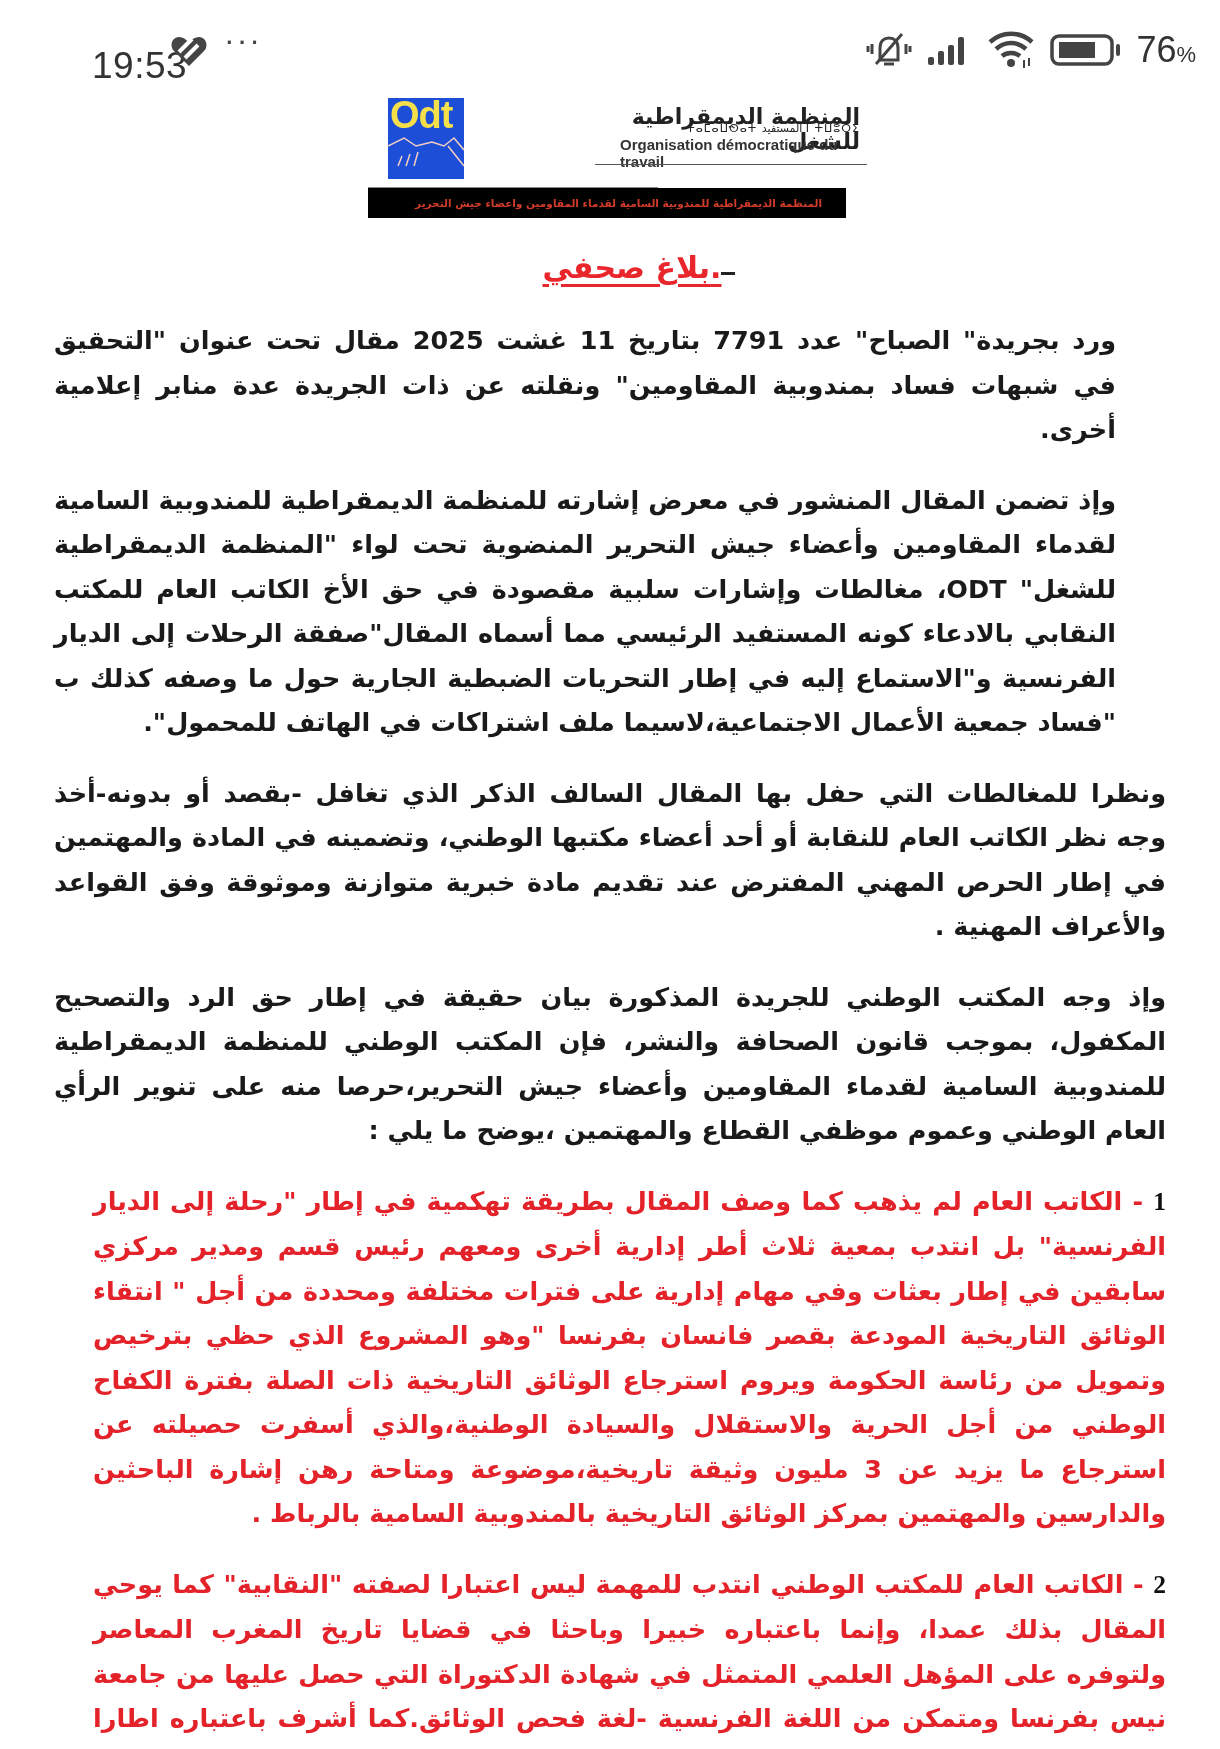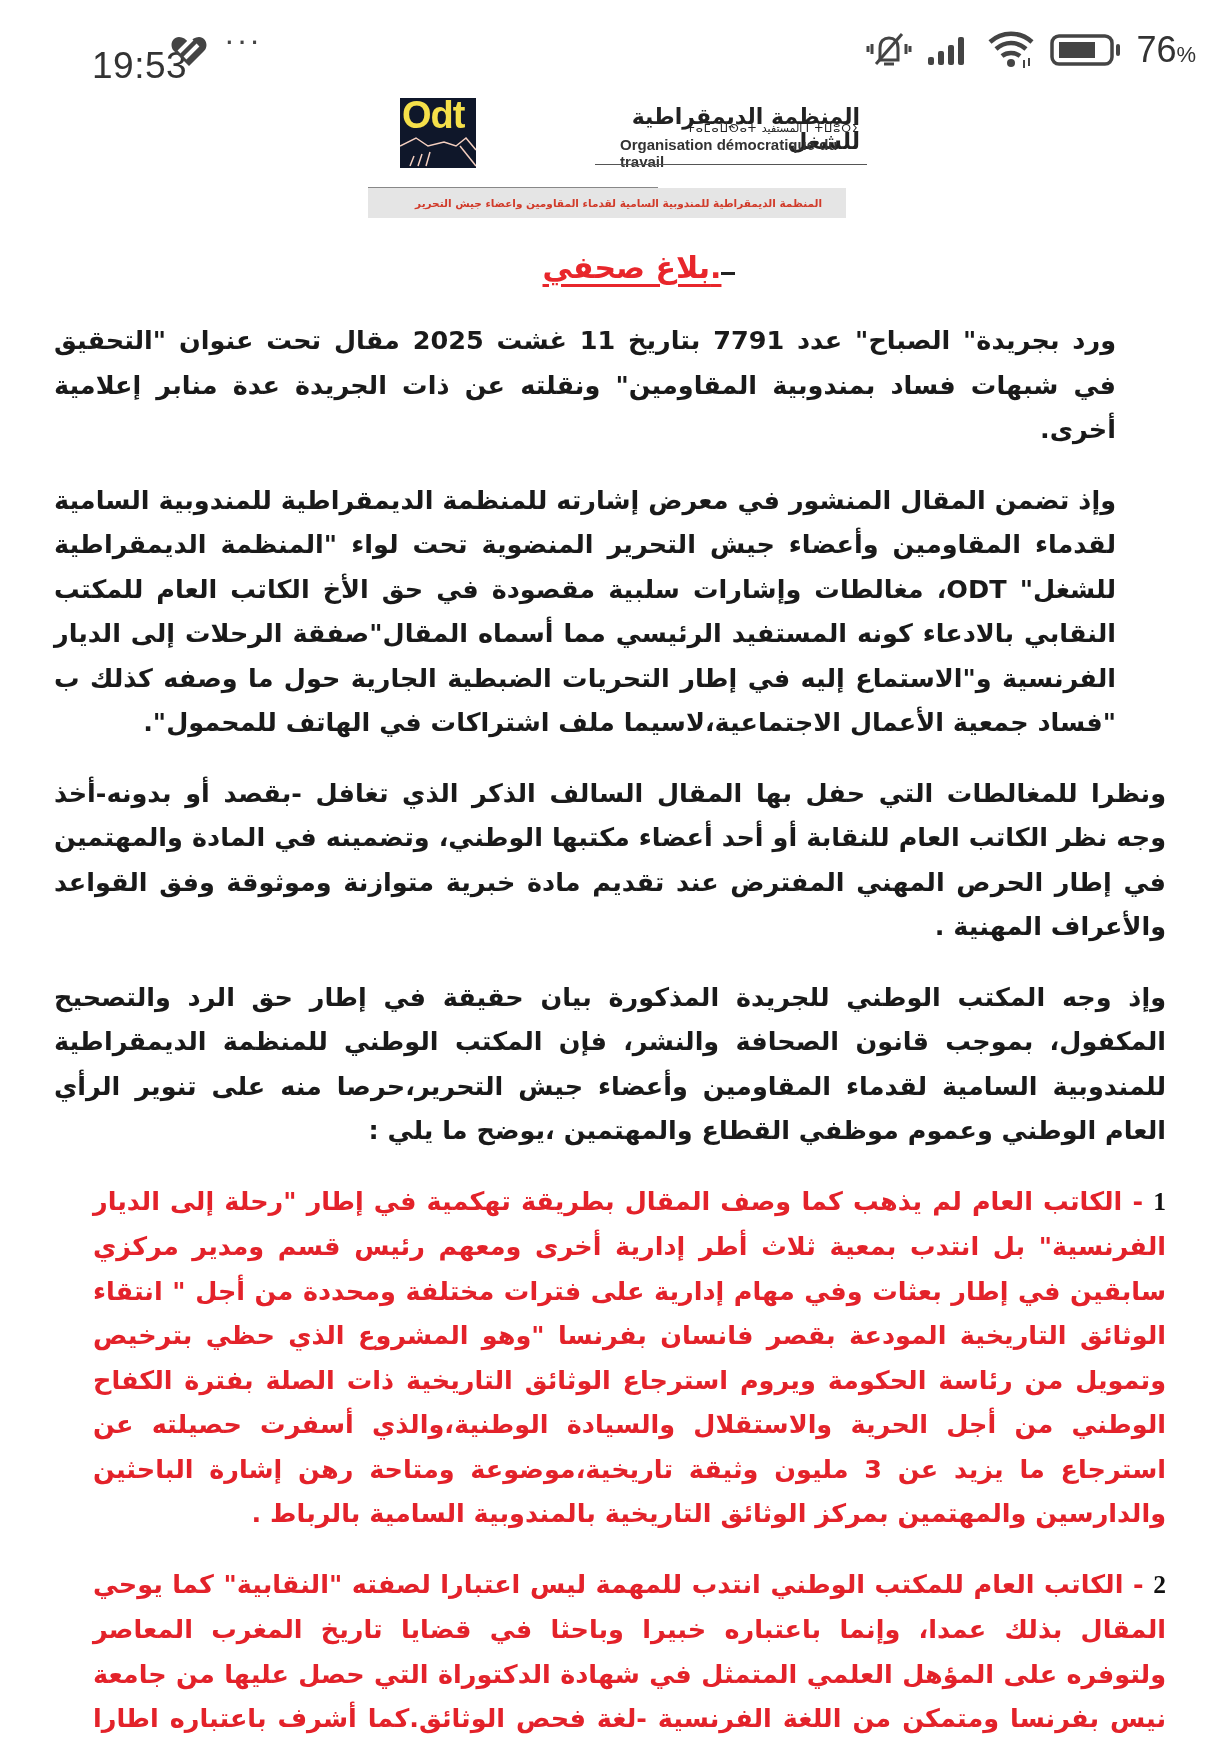--- a/index.html
+++ b/index.html
@@ -6,28 +6,28 @@
   body { width:1220px; height:1749px; position:relative; overflow:hidden; font-family:"DejaVu Sans", sans-serif; }
   .statusbar { position:absolute; top:0; left:0; width:1220px; height:100px; }
   .sb-time { position:absolute; left:48px; top:45px; font-family:"Liberation Sans", sans-serif; font-size:37px; color:#333; letter-spacing:0.5px;margin-left:44px; }
   .sb-heart { position:absolute; left:170px; top:34px; width:38px; height:34px; }
   .sb-dots { position:absolute; left:224px; top:22px; font-size:32px; color:#444; letter-spacing:2px; font-family:"Liberation Sans", sans-serif; }
   .sb-right { position:absolute; right:24px; top:30px; height:40px; display:flex; align-items:center; gap:14px; }
   .sb-pct { font-family:"Liberation Sans", sans-serif; font-size:36px; color:#333; }
   .sb-pct small { font-size:22px; }
 
   .letterhead { position:absolute; top:88px; left:0; width:1220px; height:150px; }
-  .logo { position:absolute; left:400px; top:10px; width:76px; height:70px; background:#0f172a; overflow:hidden; }
+  .logo { position:absolute; left:388px; top:10px; width:76px; height:81px; background:#1d4ed8; overflow:hidden; }
   .logo-text { position:absolute; left:2px; top:-4px; font-family:"Liberation Sans", sans-serif; font-weight:bold; font-size:38px; color:#f5e04a; letter-spacing:-1px; }
   .logo svg { position:absolute; left:0; top:34px; }
   .org-ar { position:absolute; left:620px; top:16px; width:240px; text-align:right; direction:rtl; font-family:"DejaVu Sans", sans-serif; font-weight:bold; font-size:22px; color:#222; }
   .org-tif { position:absolute; left:620px; top:34px; width:240px; text-align:right; font-family:"DejaVu Sans", sans-serif; font-size:11px; color:#222; letter-spacing:1px; }
   .org-fr { position:absolute; left:620px; top:48px; width:240px; text-align:left; font-family:"Liberation Sans", sans-serif; font-weight:bold; font-size:15px; color:#333; }
   .org-line { position:absolute; left:595px; top:76px; width:272px; height:1px; background:#555; }
-  .banner { position:absolute; left:368px; top:100px; width:478px; height:30px; background:#e5e5e5; direction:rtl; text-align:right; font-family:"DejaVu Sans", sans-serif; font-weight:bold; font-size:10.5px; color:#d13b2a; line-height:30px; padding-right:24px; box-sizing:border-box; }
+  .banner { position:absolute; left:368px; top:100px; width:478px; height:30px; background:#000000; direction:rtl; text-align:right; font-family:"DejaVu Sans", sans-serif; font-weight:bold; font-size:10.5px; color:#d13b2a; line-height:30px; padding-right:24px; box-sizing:border-box; }
   .banner-topline { position:absolute; left:368px; top:99px; width:290px; height:1px; background:#888; }
 
   .title { position:absolute; top:250px; left:0; width:1220px; text-align:center;padding-left:27px; }
   .title span { direction:rtl; font-family:"DejaVu Sans", sans-serif; font-weight:bold; font-size:30px; color:#e8262b; text-decoration:underline; text-decoration-color:#e8262b; text-underline-offset:6px; }
   .title .dash { display:inline-block; width:14px; height:3px; background:#222; vertical-align:middle; margin-right:-4px; }
 
   .doc { position:absolute; left:54px; top:318px; width:1112px; direction:rtl; text-align:justify; text-align-last:right; font-family:"DejaVu Sans", sans-serif; font-weight:bold; font-size:25.5px; line-height:44.5px; color:#1a1a1a; }
   .doc p { margin:0; }
   .doc .gap { height:26px; }
   .doc .red { color:#e3222a;margin-left:39px; }

